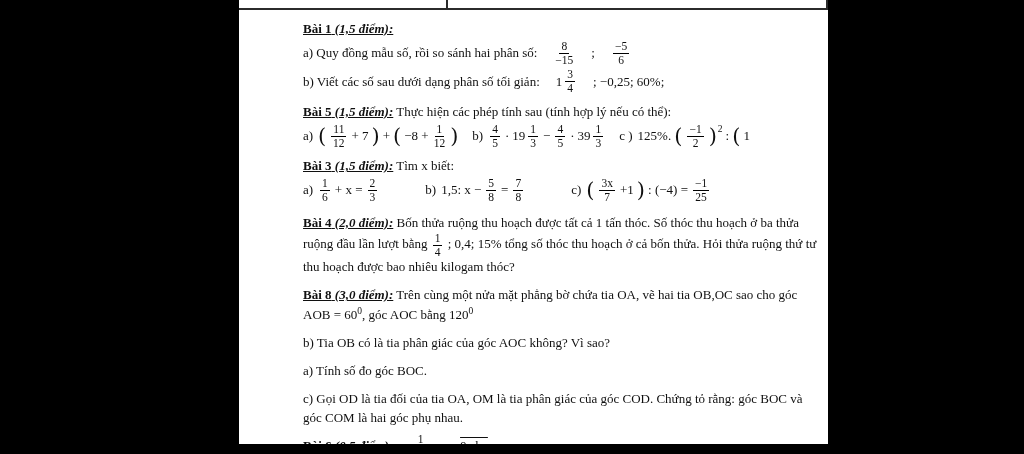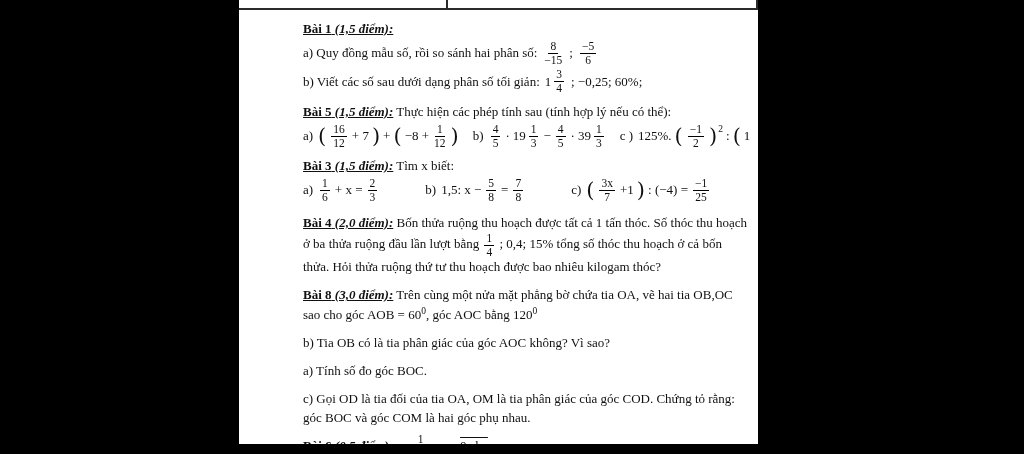--- a/index.html
+++ b/index.html
@@ -1,35 +1,35 @@
 <!DOCTYPE html>
 <html><head>
 <meta charset="utf-8">
 <style>
   * { margin:0; padding:0; box-sizing:border-box; }
   html,body { width:1024px; height:454px; }
   body { background:#000; font-family:"Liberation Serif", serif; overflow:hidden; }
   .screen { position:relative; width:1024px; height:454px; background:#000; }
-  .page { position:absolute; left:239px; top:0; width:519px; height:444px; background:#fff; color:#101010; overflow:hidden; }
+  .page { position:absolute; left:239px; top:0; width:589px; height:444px; background:#fff; color:#101010; overflow:hidden; }
   .table-fragment { position:absolute; top:0; left:0; width:100%; height:10px; border-bottom:2px solid #2b2b2b; }
   .tf-divider { position:absolute; left:207px; top:0; width:2px; height:10px; background:#2b2b2b; }
   .tf-right { position:absolute; right:0; top:0; width:2px; height:10px; background:#2b2b2b; }
   .content { padding:16px 10px 0 64px; font-size:13px; line-height:1.4; }
   .utitle { text-decoration:underline; white-space:nowrap; }
   .tno { font-weight:bold; }
   .tpts { font-weight:bold; font-style:italic; }
   .frac { display:inline-flex; flex-direction:column; align-items:center; vertical-align:middle; line-height:1.1; font-size:11.5px; margin:0 2px; }
   .frac .num { border-bottom:1px solid #000; padding:0 2px 0; }
   .frac .den { padding-top:0; }
   .mixed { display:inline-flex; align-items:center; gap:1px; }
   .bp { font-size:21px; font-weight:400; line-height:1; font-family:"DejaVu Serif", serif; }
   .sup { font-size:9.5px; vertical-align:super; }
   .expr { display:inline-flex; align-items:center; gap:3px; white-space:nowrap; }
   .expr .sup { align-self:flex-start; margin-top:0; margin-left:-2px; }
-  .fline { display:flex; align-items:center; flex-wrap:nowrap; gap:5px; }
+  .fline { display:flex; align-items:center; flex-wrap:nowrap; gap:16px; }
   .lbl { margin-right:2px; }
   .para { margin-top:10px; }
   .sec { margin-top:8px; }
   .sec-tight { margin-top:4px; }
   .row-b2 { gap:14px; margin-top:2px; }
   .row-b3 { gap:46px; margin-top:2px; }
   .ovl { text-decoration:overline; }
   .b1-line { margin-top:2px; }
   .b6-line { display:flex; align-items:center; gap:5px; margin-top:6px;text-decoration:underline; }
 </style>
@@ -78,21 +78,21 @@
       <div class="sec">
         <div>
           <span class="utitle"><span class="tno">Bài 5</span> <span class="tpts">(1,5 điểm):</span></span>
           <span>Thực hiện các phép tính sau (tính hợp lý nếu có thể):</span>
         </div>
         <div class="fline row-b2">
           <span class="expr">
             <span class="lbl">a)</span>
             <span class="bp">(</span>
             <span class="frac">
-                <span class="num">16</span>
+                <span class="num">11</span>
                 <span class="den">12</span>
               </span>
             <span>+ 7</span>
             <span class="bp">)</span>
             <span>+</span>
             <span class="bp">(</span>
             <span>−8 +</span>
             <span class="frac">
                 <span class="num">1</span>
                 <span class="den">12</span>

